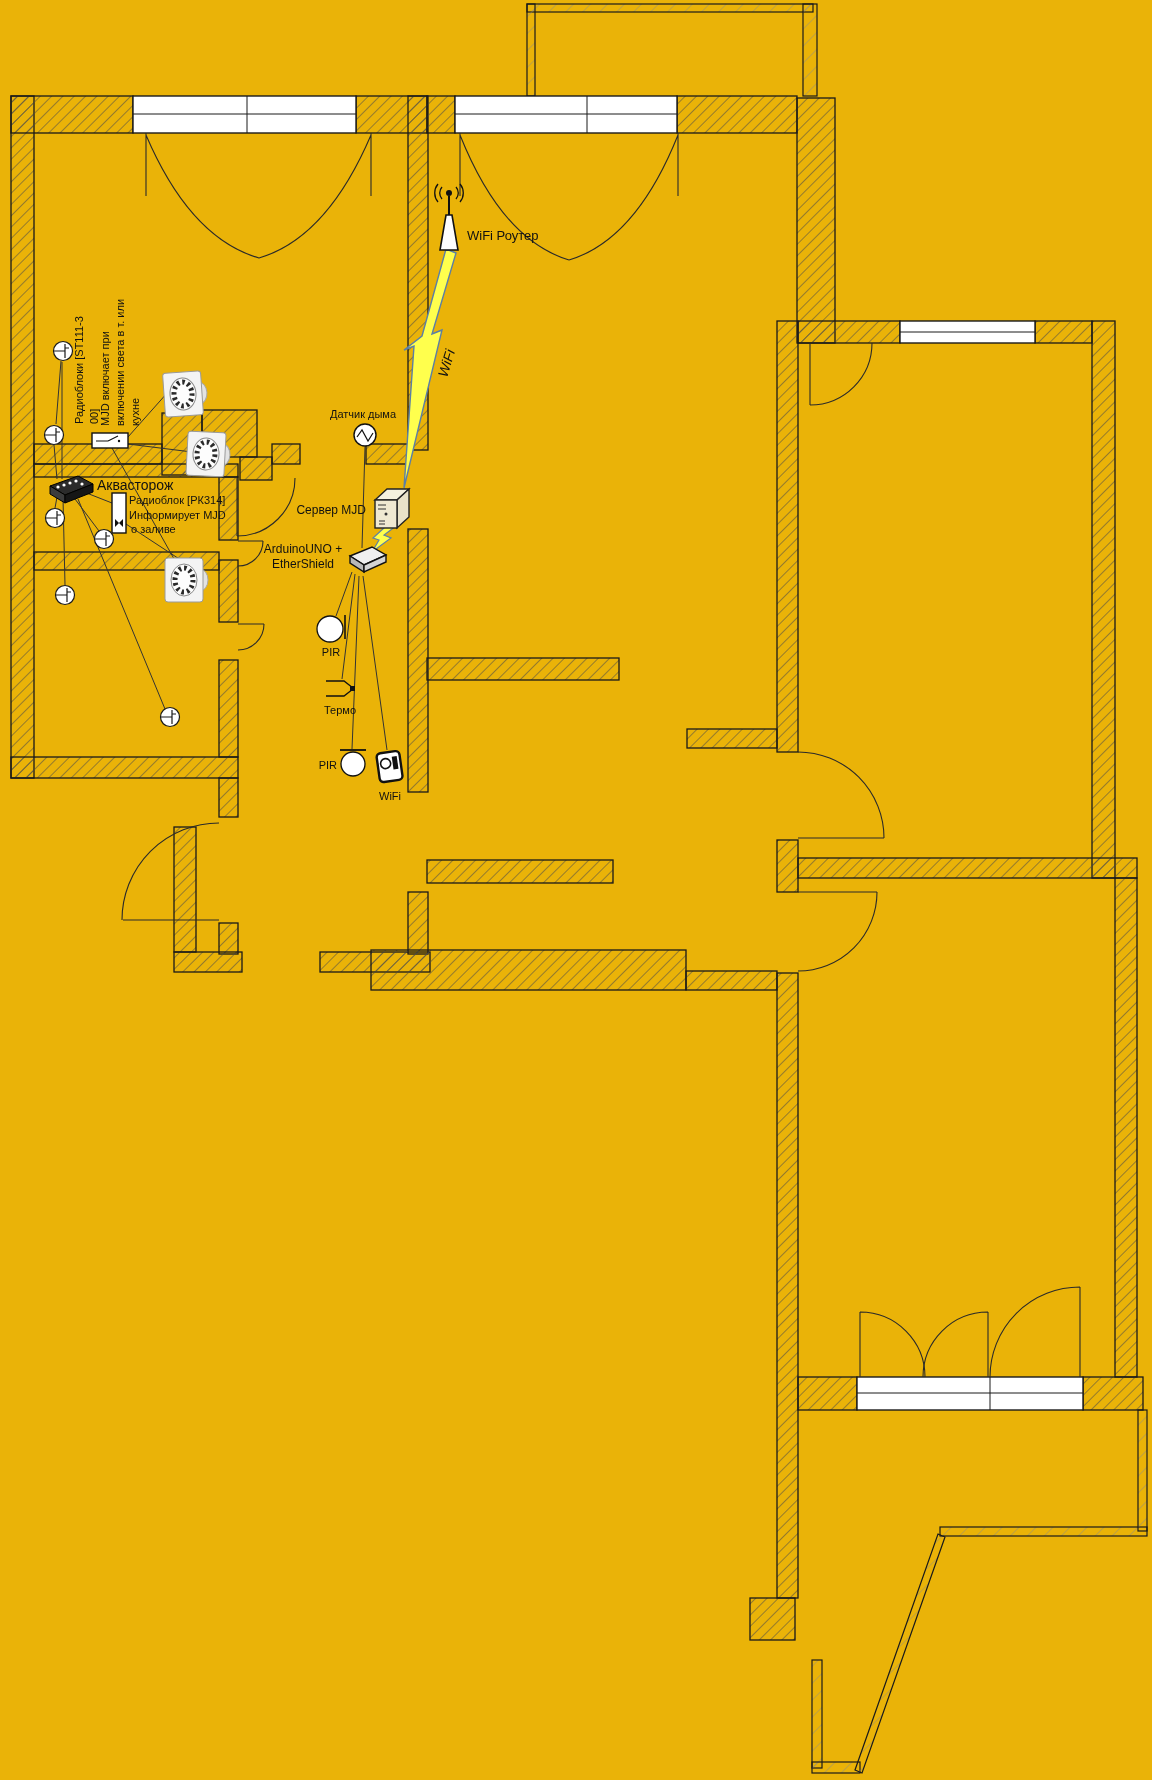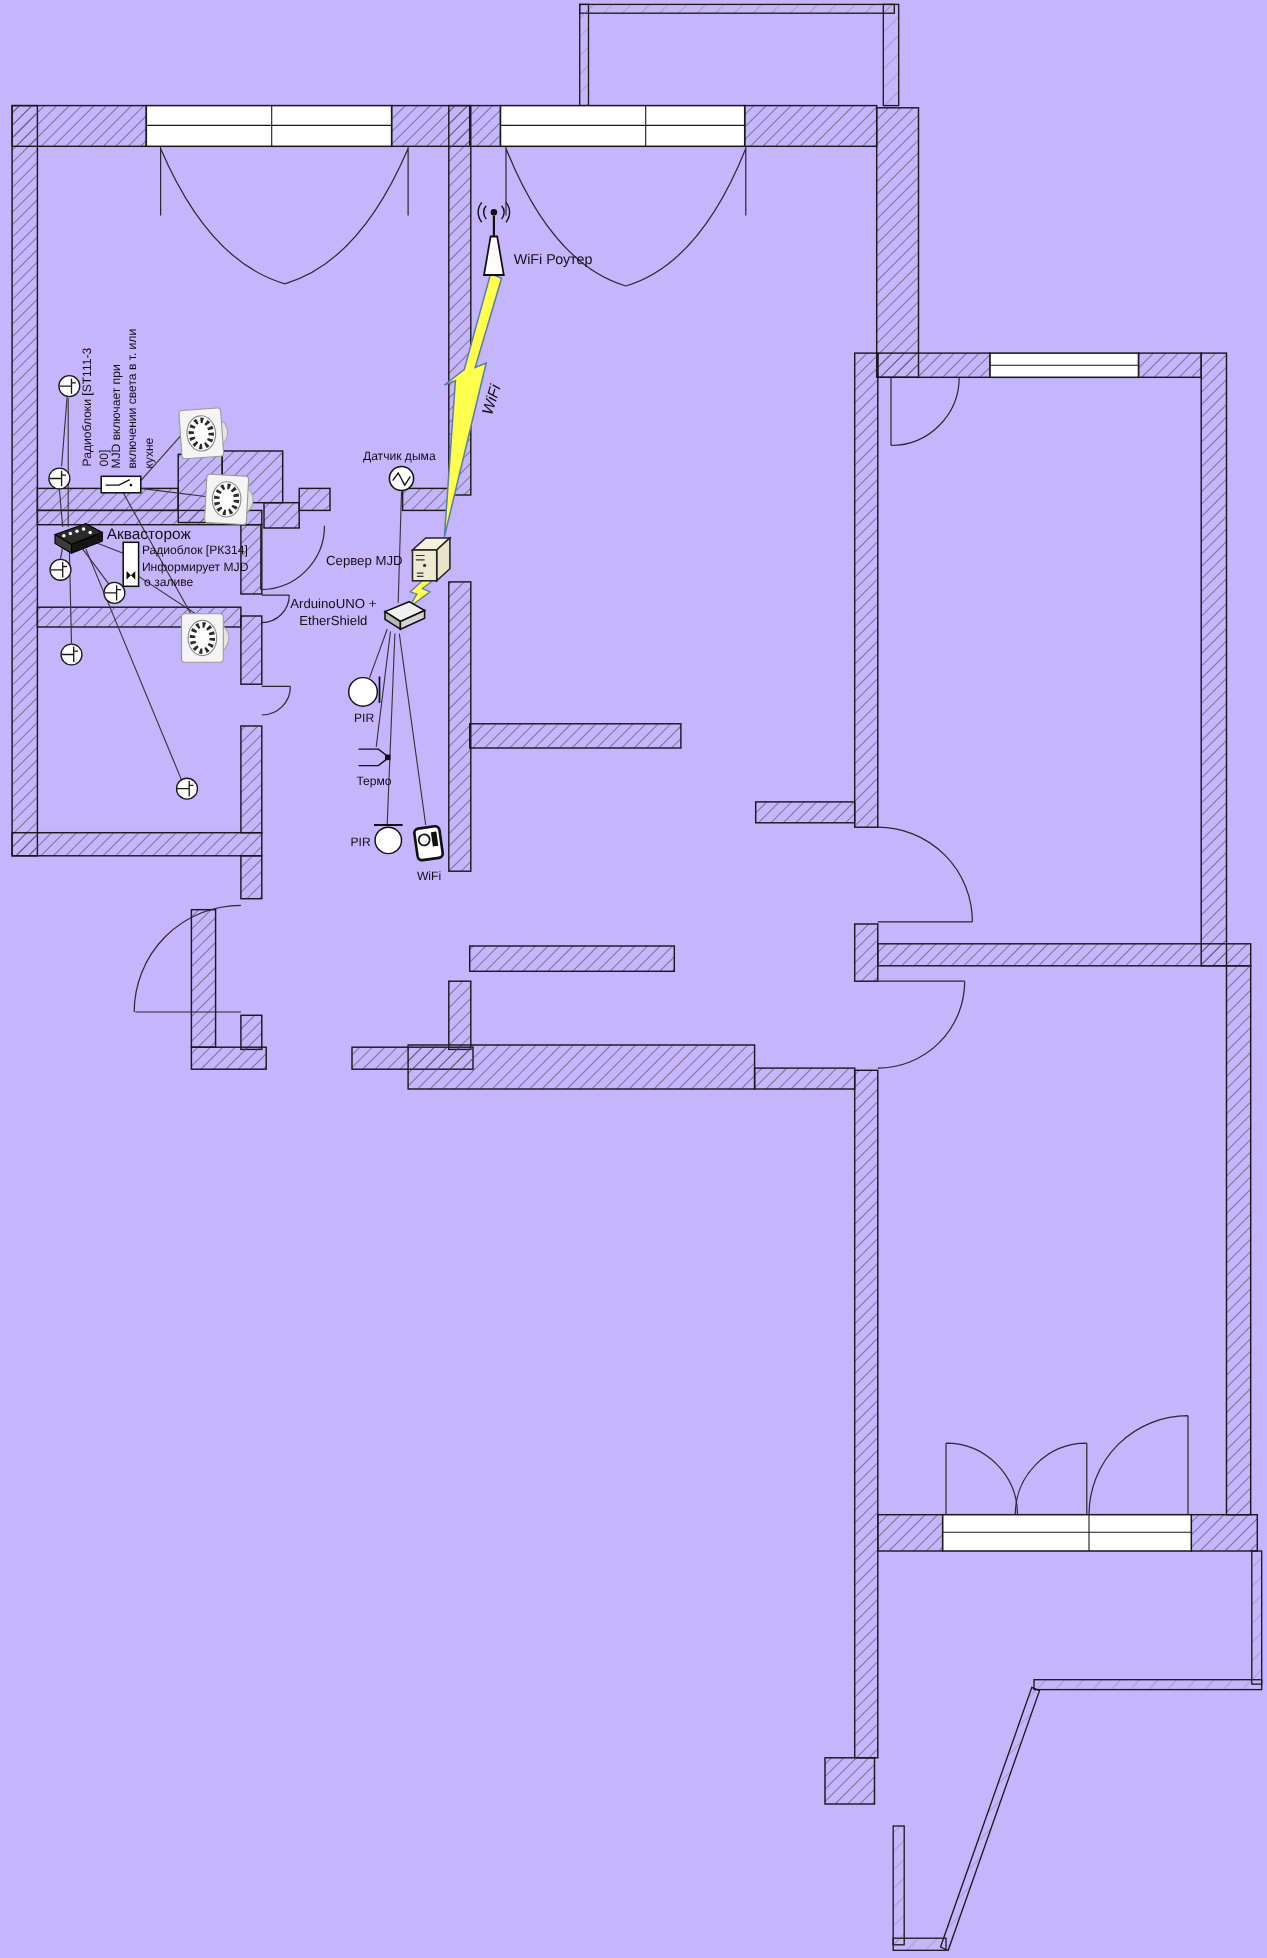--- a/index.html
+++ b/index.html
@@ -1,16 +1,16 @@
 <!DOCTYPE html>
 <html><head>
 <meta charset="utf-8">
 <style>
   html,body{margin:0;padding:0;background:#fff;}
-  .stage{position:relative;width:1152px;height:1780px;background:#c4b5fd;overflow:hidden;}
+  .stage{position:relative;width:1152px;height:1780px;background:#eab308;overflow:hidden;}
   svg{display:block;}
   svg text{font-family:"Liberation Sans","DejaVu Sans",sans-serif;fill:#111;}
   .lbl{font-size:11px;}
   .lbl12{font-size:12px;}
   .lbl13{font-size:13px;}
   .lbl14{font-size:14px;}
   .vlbl{font-size:11px;}
   .wifi-it{font-size:14px;font-style:italic;}
 </style>
 </head>

